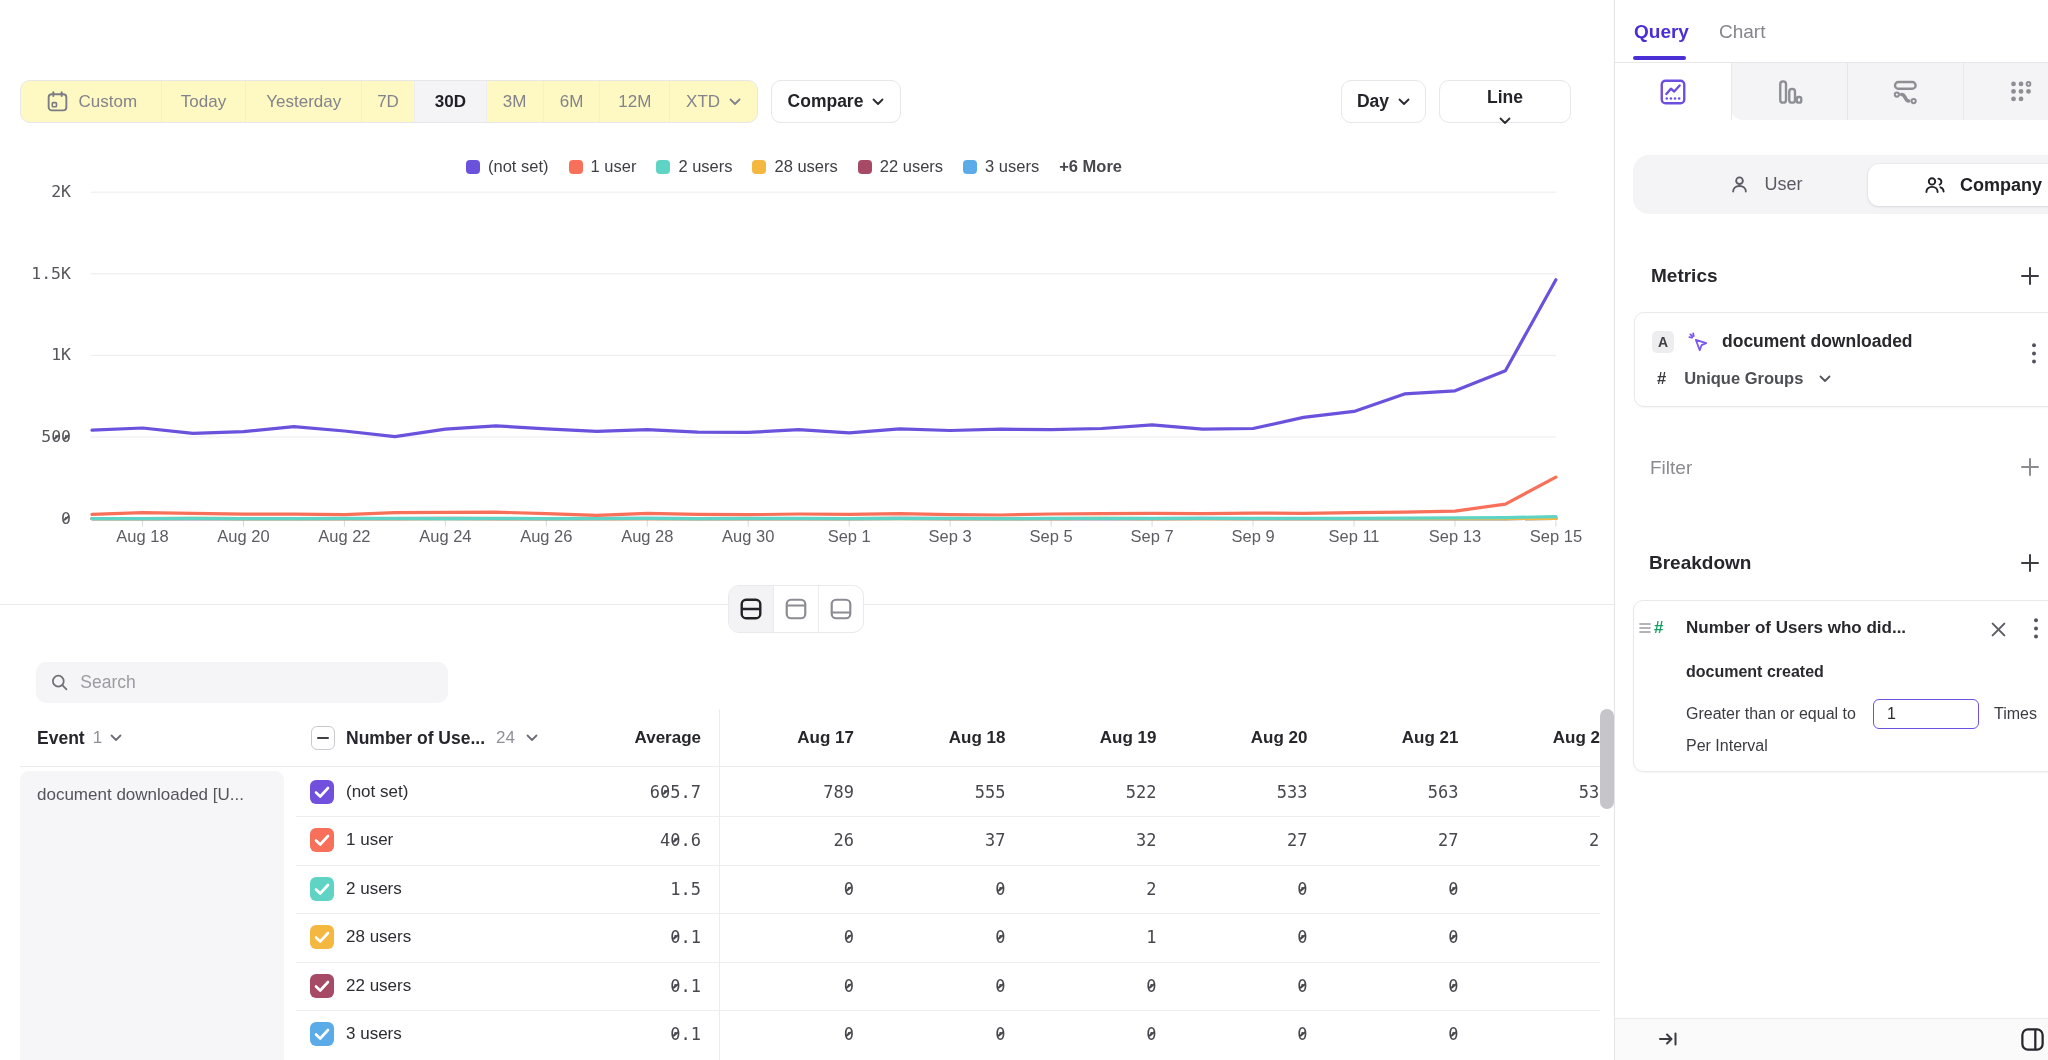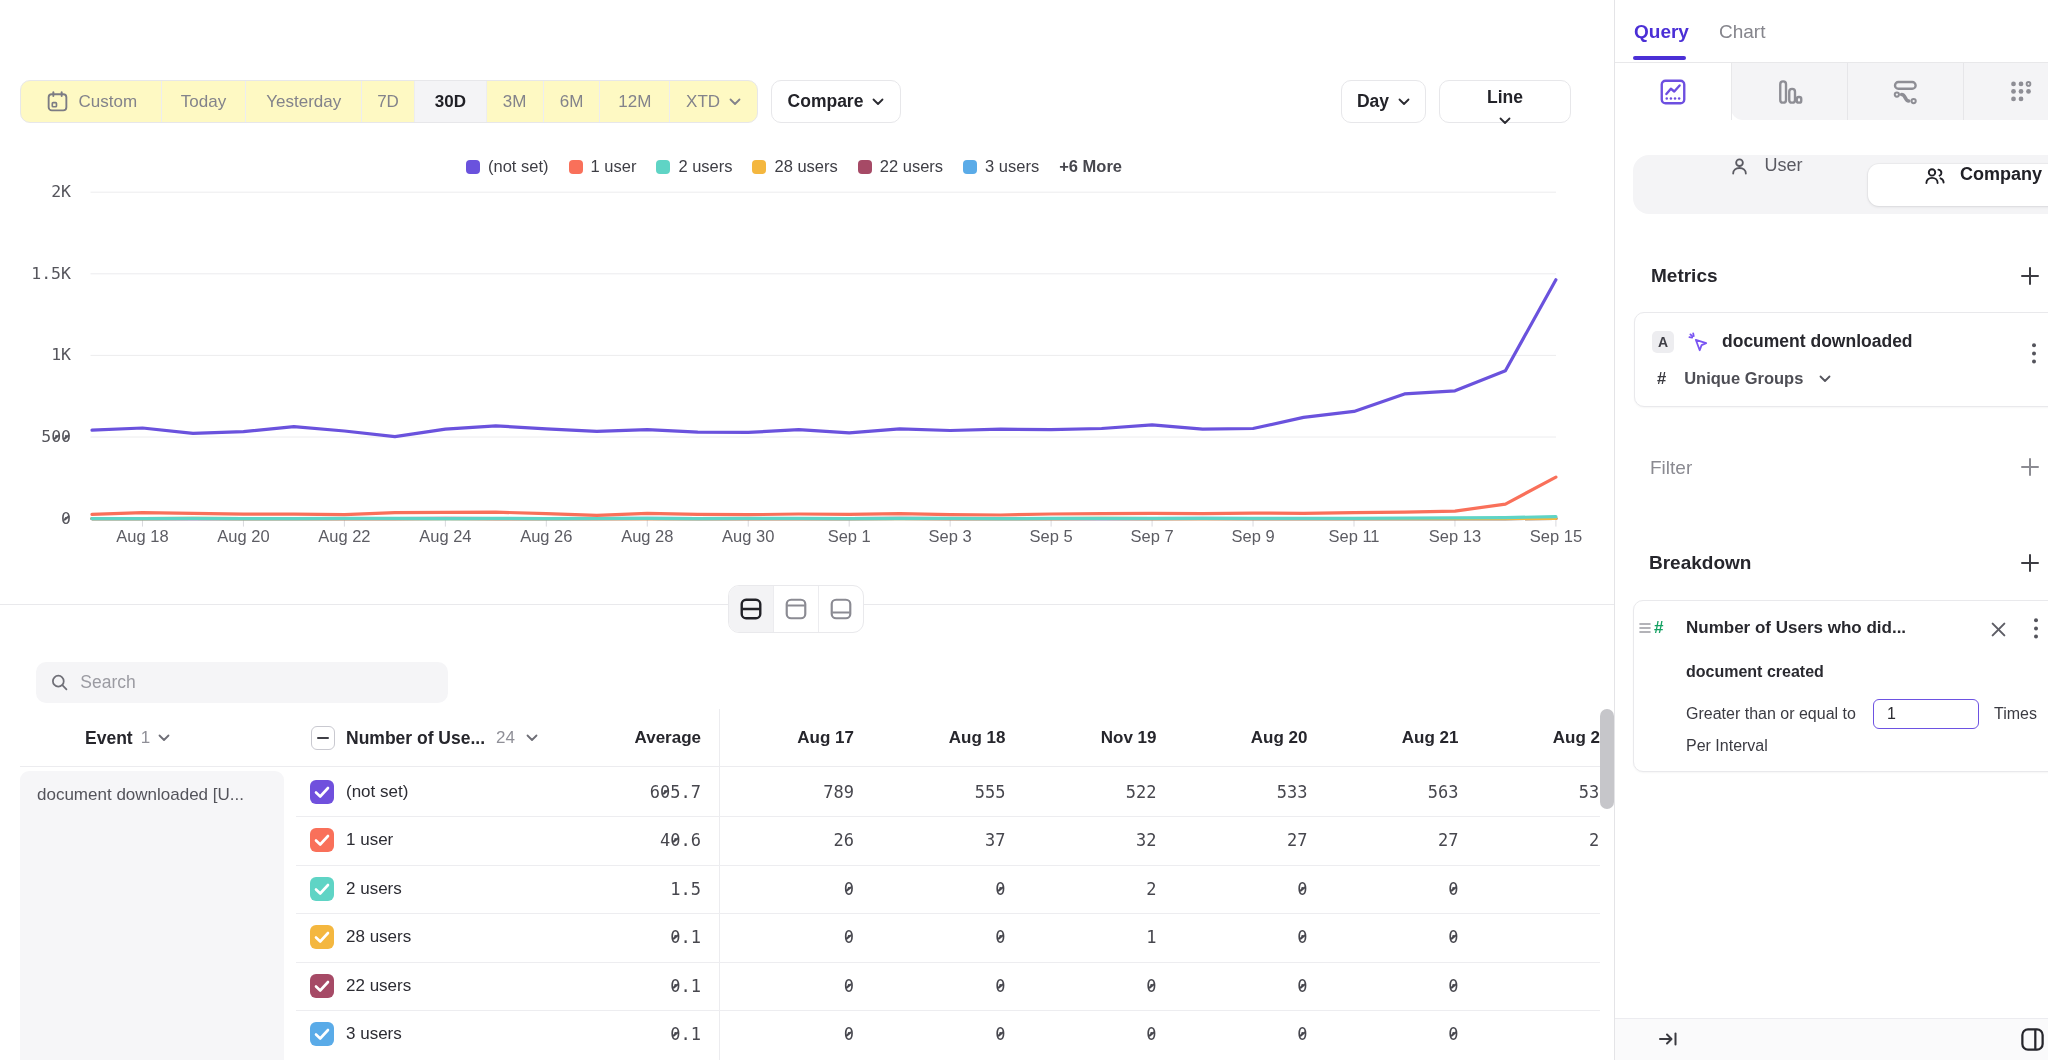--- a/index.html
+++ b/index.html
@@ -40,21 +40,21 @@
   
   .search-box { left:36px; top:662px; width:412px; height:41px; background:#f5f5f7; border-radius:10px; display:flex; align-items:center; padding:0 14px; gap:11px; }
   .search-box input { border:none; outline:none; background:transparent; font-size:17.5px; color:#3c3c43; width:100%; font-family:"Liberation Sans", sans-serif; }
   .search-box input::placeholder { color:#9b9ba2; }
 
   
   .main-table { left:0; top:709px; width:1600px; height:351px; overflow:hidden; }
   .col-divider { position:absolute; left:719px; top:0; width:1px; height:351px; background:#ececef; }
   .t-headrow { position:absolute; left:0; top:0; width:100%; height:58px; }
   .t-headsep { position:absolute; left:20px; top:57px; width:1580px; height:1px; background:#ececef; }
-  .event-head { position:absolute; left:37px; top:0; height:58px; display:flex; align-items:center; gap:8px;margin-left:48px; }
+  .event-head { position:absolute; left:37px; top:0; height:58px; display:flex; align-items:center; gap:8px; }
   .event-head .lbl { font-size:17.5px; font-weight:700; color:#26262c; }
   .event-head .cnt { font-size:17px; color:#8f8f97; }
   .series-head { position:absolute; left:311px; top:0; height:58px; display:flex; align-items:center; gap:11px; }
   .series-head .lbl { font-size:17.5px; font-weight:700; color:#26262c; }
   .series-head .cnt { font-size:17px; color:#8f8f97; }
   .minus-box { width:24px; height:24px; border:1.5px solid #c9c9d0; border-radius:6px; background:#fff; display:flex; align-items:center; justify-content:center; }
   .minus-box span { display:block; width:12px; height:2px; background:#3f3f46; border-radius:1px; }
   .th-num { position:absolute; top:0; height:58px; display:flex; align-items:center; font-size:17px; font-weight:700; color:#26262c; }
   .event-cell { position:absolute; left:20px; top:62px; width:264px; height:289px; background:#f6f6f8; border-radius:9px 9px 0 0; }
   .event-cell .txt { position:absolute; left:17px; top:14px; font-size:17px; color:#54545b; white-space:nowrap; }
@@ -72,21 +72,21 @@
   .qc-tab.active { color:#4b2fd6; }
   .qc-tab.inactive { color:#85858c; font-weight:400; }
   .qc-underline { left:18px; top:56px; width:53px; height:3.5px; background:#4b2fd6; border-radius:2px; }
   .sb-topline { left:0; top:62px; width:434px; height:1px; background:#e8e8ea; }
   .icon-tabs-gray { left:116px; top:63px; width:318px; height:57px; background:#f4f4f6; border-bottom-left-radius:12px; }
   .icon-tab { position:absolute; top:63px; width:116px; height:57px; display:flex; align-items:center; justify-content:center; }
   .icon-tab-div { position:absolute; top:63px; width:1px; height:57px; background:#e6e6e9; }
   .active-tab-border { left:116px; top:63px; width:1px; height:57px; background:#e8e8ea; }
 
   .entity-pill { left:18px; top:155px; width:450px; height:59px; background:#f4f4f6; border-radius:16px; }
-  .entity-opt { position:absolute; top:0; height:59px; display:flex; align-items:flex-start; justify-content:center; gap:13px; font-size:18px; color:#5a5a62; }
+  .entity-opt { position:absolute; top:0; height:59px; display:flex; align-items:center; justify-content:center; gap:13px; font-size:18px; color:#5a5a62; }
   .entity-opt.selected-seg { top:9px; height:42px; background:#fff; border-radius:11px; box-shadow:0 1px 3px rgba(30,30,40,0.10), 0 0 0 1px rgba(30,30,40,0.03); color:#212127; font-weight:700; }
 
   .sec-head { font-size:19px; font-weight:700; color:#26262c; }
   .sec-head.muted { color:#8a8a91; font-weight:400; }
   .plus-btn { width:24px; height:24px; }
 
   .side-card { background:#fff; border:1px solid #e9e9ec; border-radius:10px; box-shadow:0 1px 2px rgba(20,20,30,0.04); }
   .a-badge { position:absolute; left:17px; top:18px; width:22px; height:22px; background:#ededf0; border-radius:5px; display:flex; align-items:center; justify-content:center; font-size:14px; font-weight:700; color:#3f3f46; }
   .metric-title { position:absolute; left:87px; top:18px; font-size:17.5px; font-weight:700; color:#28282e; white-space:nowrap; }
   .hash-glyph { font-size:16.5px; font-weight:700; color:#3a3a40; }
@@ -298,21 +298,21 @@
           <svg class="chev" viewBox="0 0 12 8">
               <polyline points="1.5,1.5 6,6 10.5,1.5" fill="none" stroke="#6e6e76" stroke-width="1.8" stroke-linecap="round" stroke-linejoin="round"></polyline>
             </svg>
         </div>
         <div class="th-num" style="right:899px;">
           <span>Average</span>
         </div>
         <div id="date-headers">
             <div class="th-num" style="right: 746px;">Aug 17</div>
             <div class="th-num" style="right: 594.5px;">Aug 18</div>
-            <div class="th-num" style="right: 443.5px;">Nov 19</div>
+            <div class="th-num" style="right: 443.5px;">Aug 19</div>
             <div class="th-num" style="right: 292.5px;">Aug 20</div>
             <div class="th-num" style="right: 141.5px;">Aug 21</div>
             <div class="th-num" style="right: -9.5px;">Aug 22</div>
           </div>
       </div>
       <div class="t-headsep"></div>
       <div class="event-cell">
         <span class="txt">document downloaded [U...</span>
       </div>
       <div id="table-rows">

